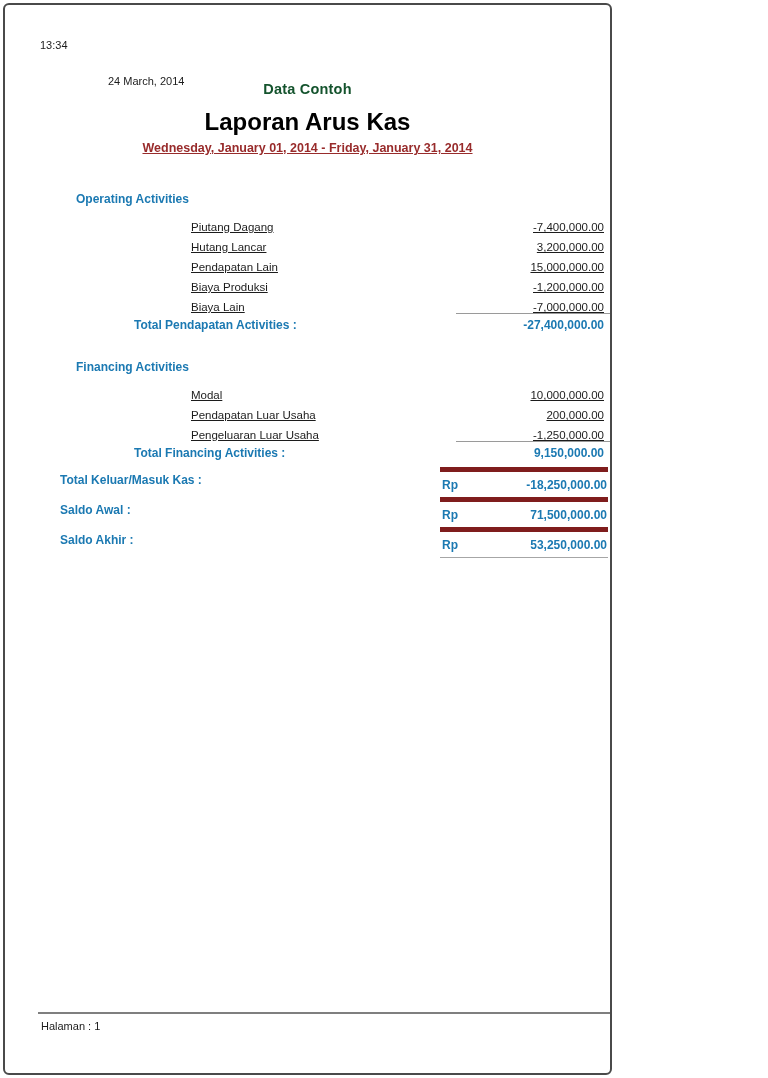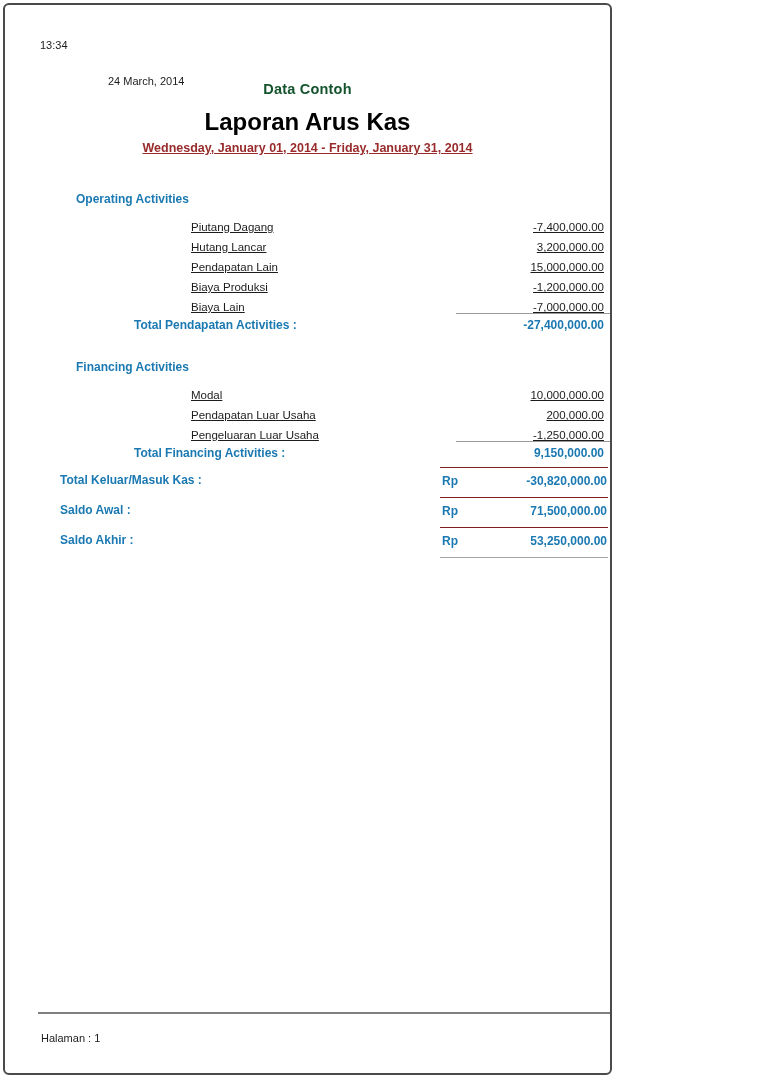--- a/index.html
+++ b/index.html
@@ -33,27 +33,27 @@
   .total-row { display:flex; justify-content:space-between; align-items:center;
     height:21px; padding-left:58px; padding-right:4px;
     font-weight:bold; color:#1b79b2; font-size:12px; }
   .section-gap { height:25px; }
 
   
   .summary { margin-top:4px; }
   .summary-row { display:flex; align-items:flex-start; height:30px; }
   .summary-label { flex:1; padding-top:6px; font-weight:bold; color:#1b79b2; font-size:12px; }
   .summary-val { width:168px; display:flex; justify-content:space-between;
-    border-top:1px solid #7f1d1d; padding:6px 1px 0 2px;
+    border-top:5px solid #7f1d1d; padding:6px 1px 0 2px;
     font-weight:bold; color:#1b79b2; font-size:12px; }
   .summary-endrule { margin-left:380px; width:168px; border-top:1px solid #a6a6a6; }
 
   
   .footer-line { position:absolute; left:33px; top:1007px; width:694px; border-top:2px solid #7f7f7f; }
-  .footer-text { position:absolute; left:36px; top:1015px; font-size:11px; color:#1c1c1c;margin-top:12px; }
+  .footer-text { position:absolute; left:36px; top:1015px; font-size:11px; color:#1c1c1c; }
 </style>
 </head>
 <body>
 
 <div class="page">
 
   <div class="hdr-time">13:34</div>
   <div class="hdr-date">24 March, 2014</div>
 
   <div class="title-block">
@@ -118,21 +118,21 @@
         <span>Total Financing Activities :</span>
         <span>9,150,000.00</span>
       </div>
     </div>
 
     <div class="summary">
       <div class="summary-row">
         <span class="summary-label">Total Keluar/Masuk Kas :</span>
         <span class="summary-val">
           <span>Rp</span>
-          <span>-30,820,000.00</span>
+          <span>-18,250,000.00</span>
         </span>
       </div>
       <div class="summary-row">
         <span class="summary-label">Saldo Awal :</span>
         <span class="summary-val">
           <span>Rp</span>
           <span>71,500,000.00</span>
         </span>
       </div>
       <div class="summary-row">

